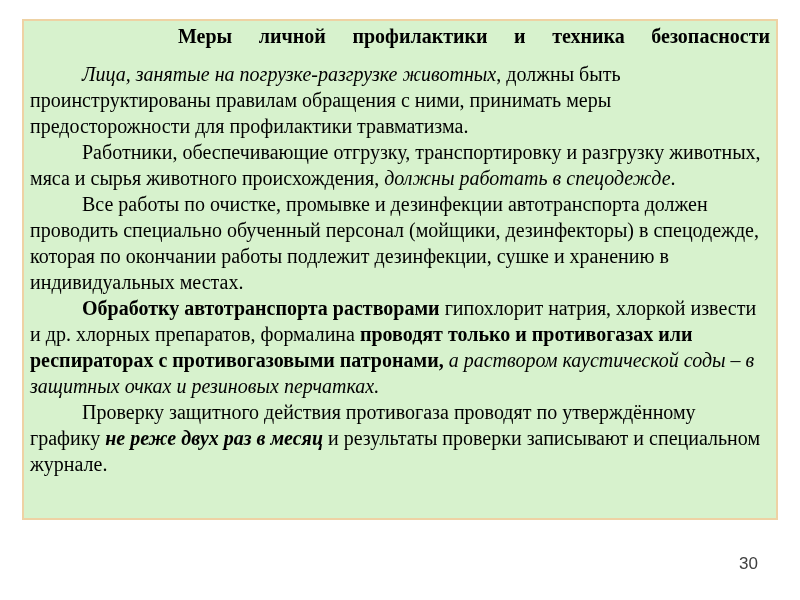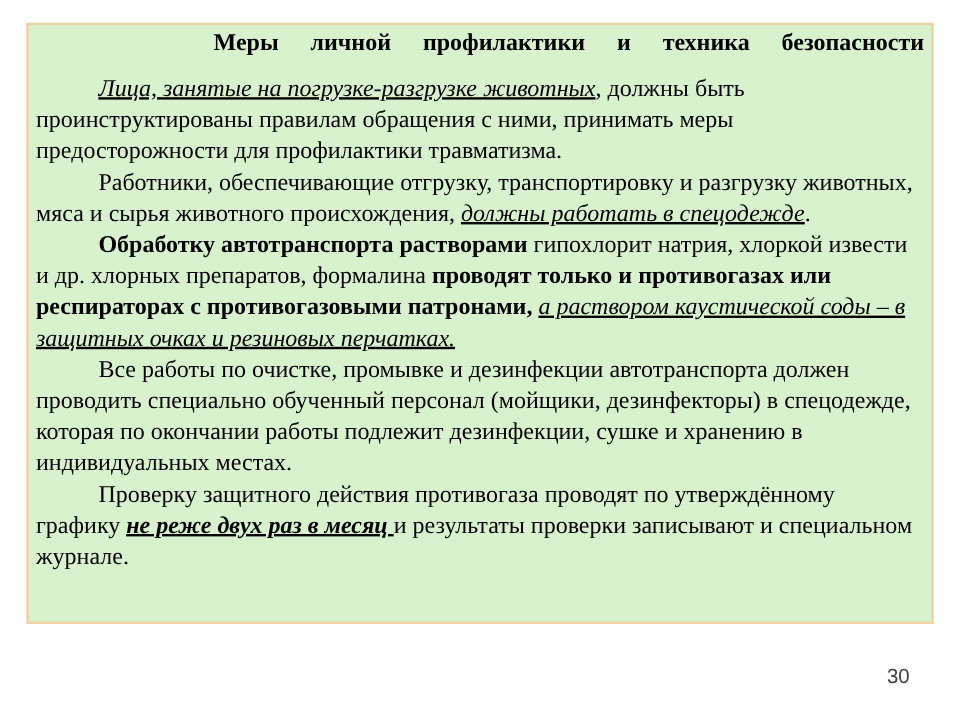--- a/index.html
+++ b/index.html
@@ -42,39 +42,39 @@
     white-space: nowrap;
   }
   .para {
     margin: 0;
     text-indent: 52px;
     text-align: left;
   }
   .para.gap { }
   .b { font-weight: bold; }
   .i { font-style: italic; }
-  .u { text-decoration: underline; }
+  .u { }
   .page-number {
     position: absolute;
     top: 554px;
     right: 42px;
     font-family: "Liberation Sans", "DejaVu Sans", sans-serif;
     font-size: 17px;
     line-height: 20px;
     color: var(--page_number, #404040);
   }
 </style>
 </head>
 <body>
 
 <div class="page">
   <div class="slide-box">
     <h1 class="title">Меры личной профилактики и техника безопасности</h1>
     <div id="paragraphs">
         <p class="para"><span class="i u">Лица, занятые на погрузке-разгрузке животных</span><span>, должны быть проинструктированы правилам обращения с ними, принимать меры предосторожности для профилактики травматизма.</span></p>
         <p class="para gap"><span>Работники, обеспечивающие отгрузку, транспортировку и разгрузку животных, мяса и сырья животного происхождения, </span><span class="i u">должны работать в спецодежде</span><span>.</span></p>
+        <p class="para"><span>Все работы по очистке, промывке и дезинфекции автотранспорта должен проводить специально обученный персонал (мойщики, дезинфекторы) в спецодежде, которая по окончании работы подлежит дезинфекции, сушке и хранению в индивидуальных местах.</span></p>
         <p class="para gap"><span class="b">Обработку автотранспорта растворами</span><span> гипохлорит натрия, хлоркой извести и др. хлорных препаратов, формалина </span><span class="b">проводят только и противогазах или респираторах с противогазовыми патронами,</span><span> </span><span class="i u">а раствором каустической соды – в защитных очках  и резиновых перчатках.</span></p>
-        <p class="para"><span>Все работы по очистке, промывке и дезинфекции автотранспорта должен проводить специально обученный персонал (мойщики, дезинфекторы) в спецодежде, которая по окончании работы подлежит дезинфекции, сушке и хранению в индивидуальных местах.</span></p>
         <p class="para"><span>Проверку защитного действия противогаза проводят по утверждённому графику </span><span class="b i u">не реже двух раз в месяц </span><span>и результаты проверки записывают и специальном журнале.</span></p>
       </div>
   </div>
   <div class="page-number">30</div>
 </div>
 
 </body></html>

